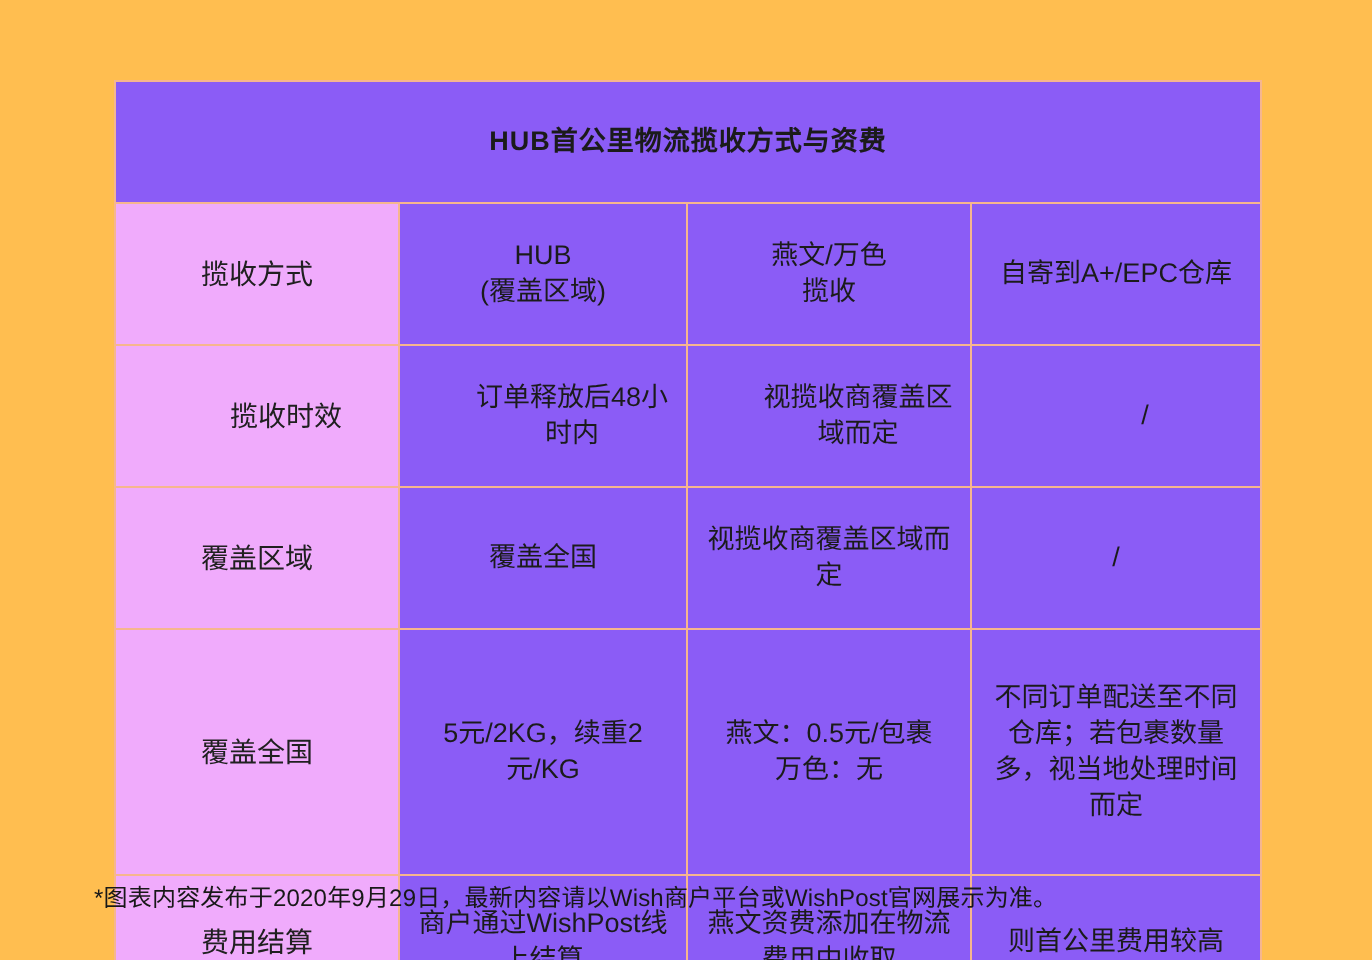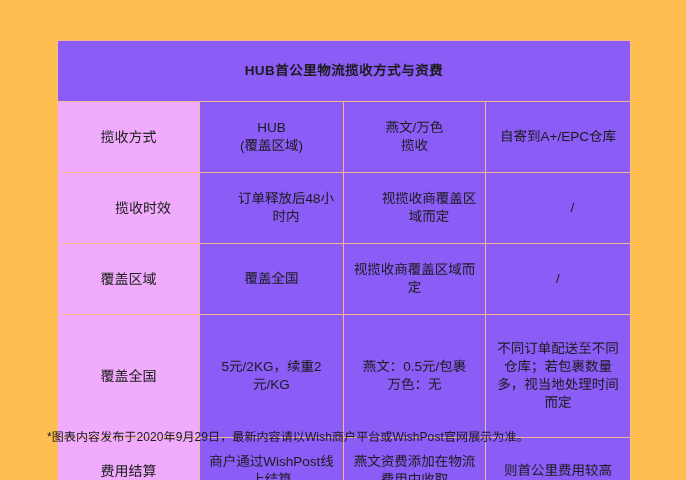--- a/index.html
+++ b/index.html
@@ -80,21 +80,21 @@
   col.c1 { width: 144px; }
   col.c2 { width: 142px; }
   col.c3 { width: 145px; }
 
   .cell-line { display: block; }
 
   
   .footnote {
     position: absolute;
     left: 47px;
-    top: 429px;
+    top: 441px;
     width: 600px;
     font-size: 12px;
     color: #181818;
     text-align: left;
     letter-spacing: 0.1px;
     line-height: 1.4;
   }
 </style>
 </head>
 <body>

